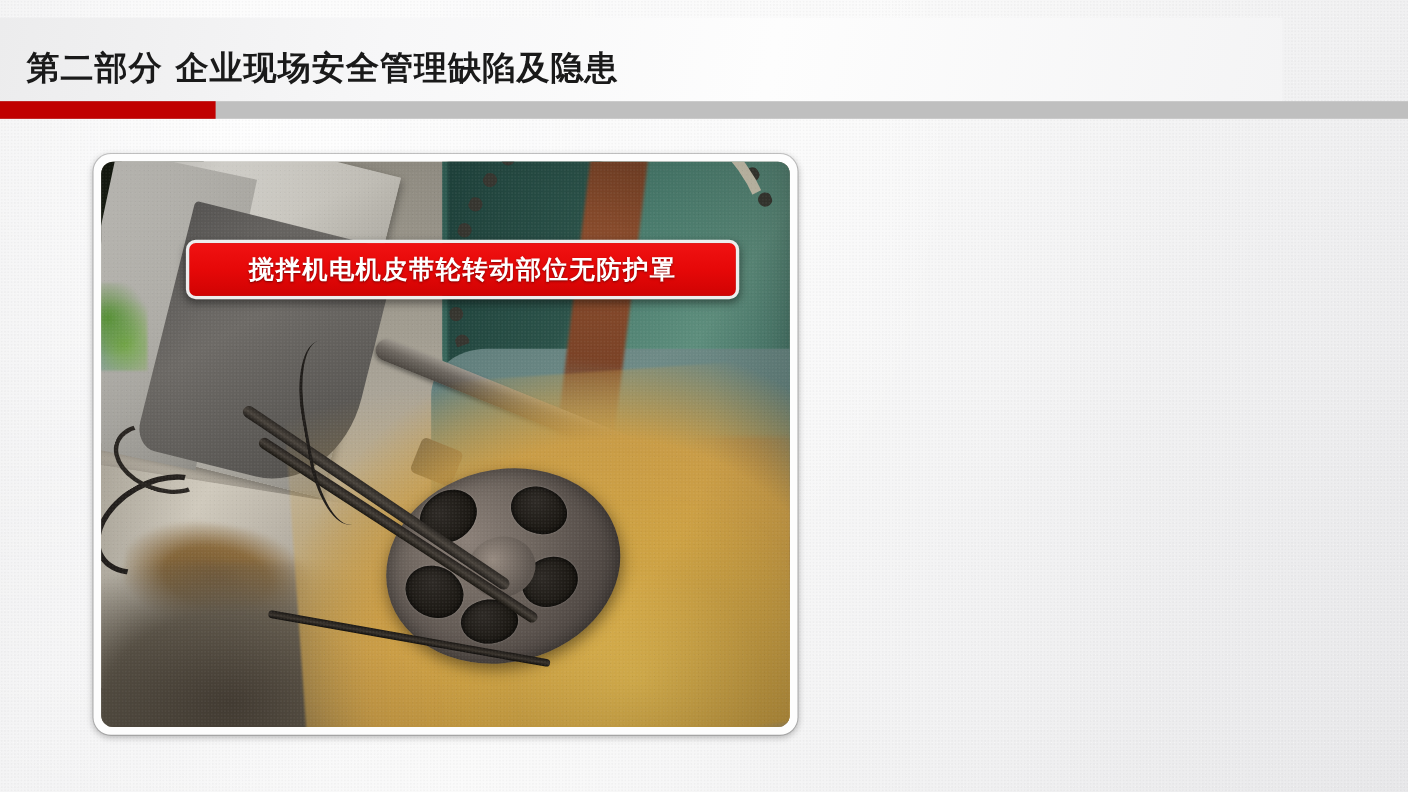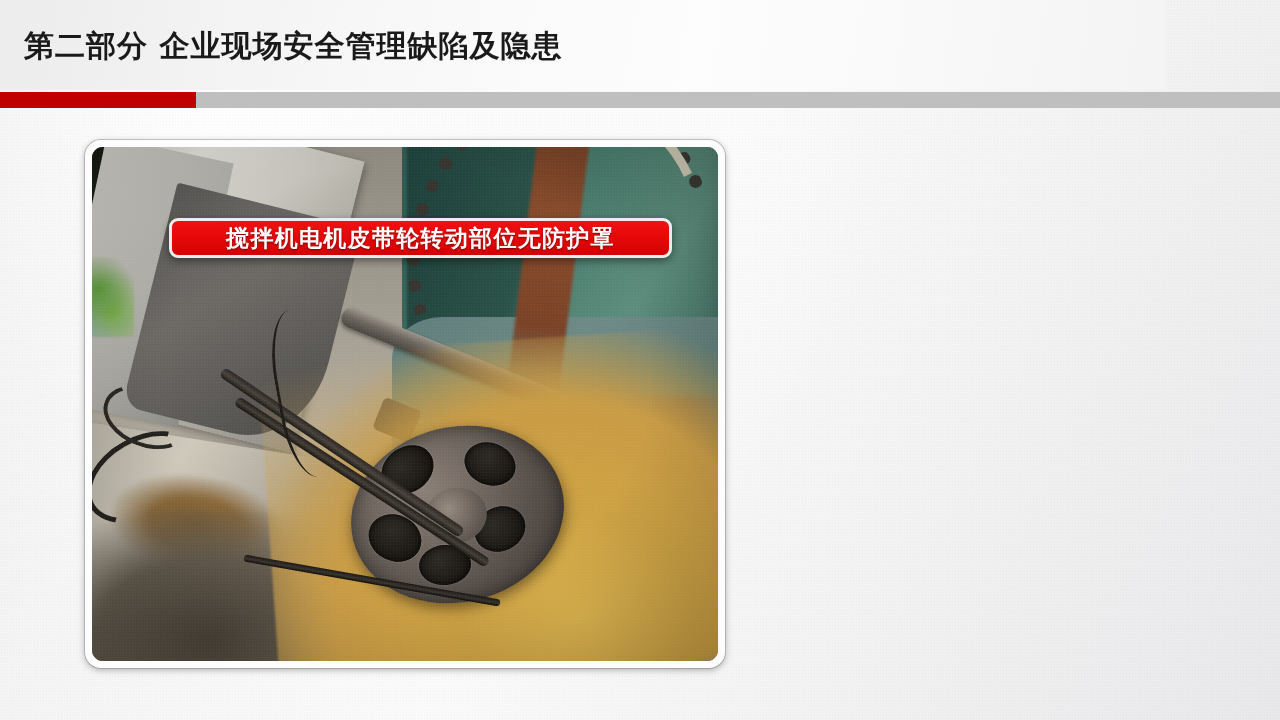--- a/index.html
+++ b/index.html
@@ -22,21 +22,21 @@
     background-image:
       radial-gradient(rgba(0,0,0,.035) 0.6px, transparent 0.7px),
       radial-gradient(rgba(255,255,255,.5) 0.6px, transparent 0.7px);
     background-size:3px 3px, 4px 4px;
     background-position:0 0, 2px 1px;
     opacity:.85;
   }
 
   
   #header{
-    position:absolute; left:0; top:0; width:1166px; height:90px;
+    position:absolute; left:0; top:16px; width:1166px; height:90px;
     background:linear-gradient(100deg,#ececed 0%,#f7f7f8 30%,#fdfdfd 60%,#f4f4f5 100%);
   }
   #page-title{
     position:absolute; left:24px; top:26px;
     font-size:30px; font-weight:bold; color:#1a1a1a;
     letter-spacing:1px; white-space:nowrap;
     font-family:"DejaVu Sans","Liberation Sans",sans-serif;
   }
 
   
@@ -312,21 +312,21 @@
     background-size:3px 3px, 4px 4px;
     background-position:0 0, 1px 2px;
   }
   .vignette{
     left:0; top:0; right:0; bottom:0;
     background:radial-gradient(ellipse at 50% 45%, rgba(0,0,0,0) 55%, rgba(0,0,0,.22) 100%);
   }
 
   
   #caption{
-    position:absolute; left:77px; top:71px; width:503px; height:40px;
+    position:absolute; left:77px; top:71px; width:503px; height:54px;
     background:linear-gradient(180deg,#f01212 0%,#e60808 50%,#d00303 100%);
     border:3px solid #ededed;
     border-radius:9px;
     display:flex; align-items:center; justify-content:center;
     box-shadow:0 3px 8px rgba(0,0,0,.45);
   }
   #caption-text{
     color:#ffffff; font-size:23px; font-weight:bold; letter-spacing:1.3px;
     font-family:"DejaVu Sans","Liberation Sans",sans-serif;
     text-shadow:0 1px 2px rgba(0,0,0,.45);

